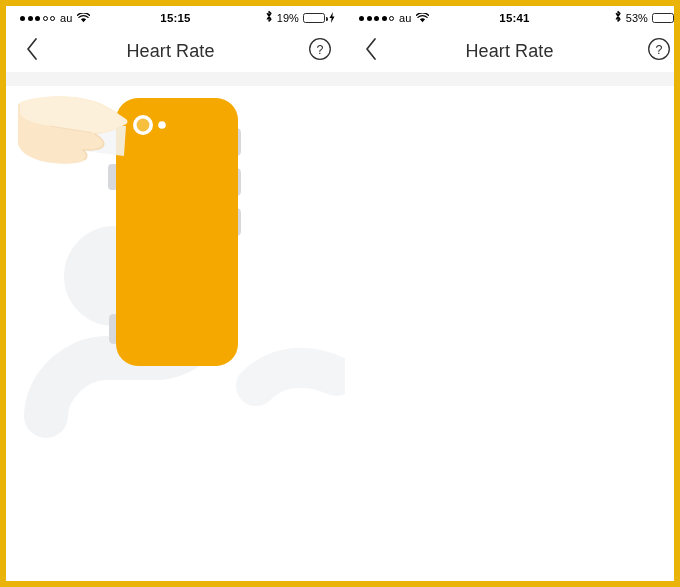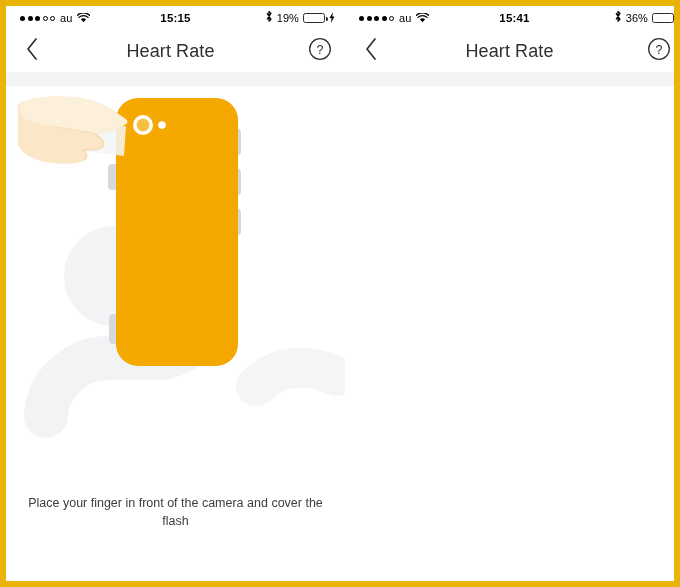--- a/index.html
+++ b/index.html
@@ -343,21 +343,20 @@
                      Z" fill="#fbe6c8"></path>
             <path d="M14 16 C 34 9, 64 8, 86 15 C 98 19, 108 25, 116 31 L 120 33.4 C 121.6 34.6, 121.6 36.6, 120 37.6 L 112 41.6 C 103 46, 94 47.6, 86 47
                      C 74 46, 60 42, 46 40 C 30 38, 18 34, 14 28 Z" fill="#fdf0db"></path>
             <path d="M88 47.6 C 95 51.4, 99 55.4, 97.4 59.4 C 95.6 63.4, 86 64.6, 76.4 63.6" stroke="#f3d9b4" stroke-width="1.4" fill="none"></path>
             <path d="M76.4 63.6 C 82 67.4, 82 71.4, 78 74 " stroke="#f3d9b4" stroke-width="1.4" fill="none"></path>
             <path d="M44 40 C 58 42, 72 45, 86 46.6" stroke="#f5ddbd" stroke-width="1.2" fill="none"></path>
           </g>
         </svg>
       </div>
 
-      <div class="caption">Place your finger in front of the camera and cover the flash</div>
 
     </div>
   </div>
 
   <div class="panel" id="panel-right">
 
     <div class="status-bar">
       <div class="status-left">
         <span class="dots">
           <span class="dot"></span>
@@ -375,21 +374,21 @@
           </svg>
         </span>
       </div>
       <div class="status-center">15:41</div>
       <div class="status-right">
         <span>
           <svg width="8" height="13" viewBox="0 0 8 13">
             <path d="M2 3.2 L6 9.3 L4 11.2 L4 1.4 L6 3.4 L2 9.5" stroke="#000" stroke-width="1.2" fill="none" stroke-linejoin="round"></path>
           </svg>
         </span>
-        <span class="batt-pct">36%</span>
+        <span class="batt-pct">53%</span>
         <span class="battery">
           <span class="battery-fill" id="batt-fill-right" style="width: 36%; background: rgb(43, 43, 43);"></span>
         </span>
       </div>
     </div>
 
     <div class="nav-bar">
       <div class="nav-back">
         <span>
           <svg width="14" height="24" viewBox="0 0 14 24">

